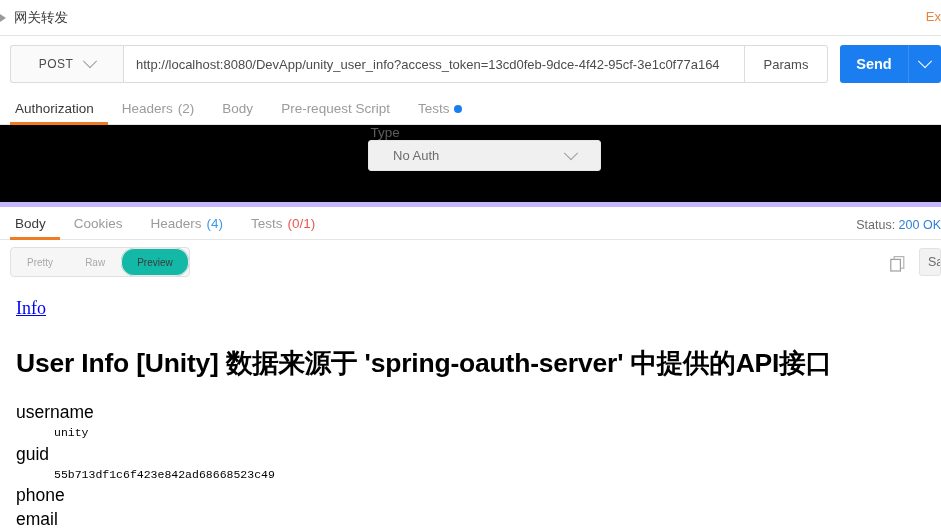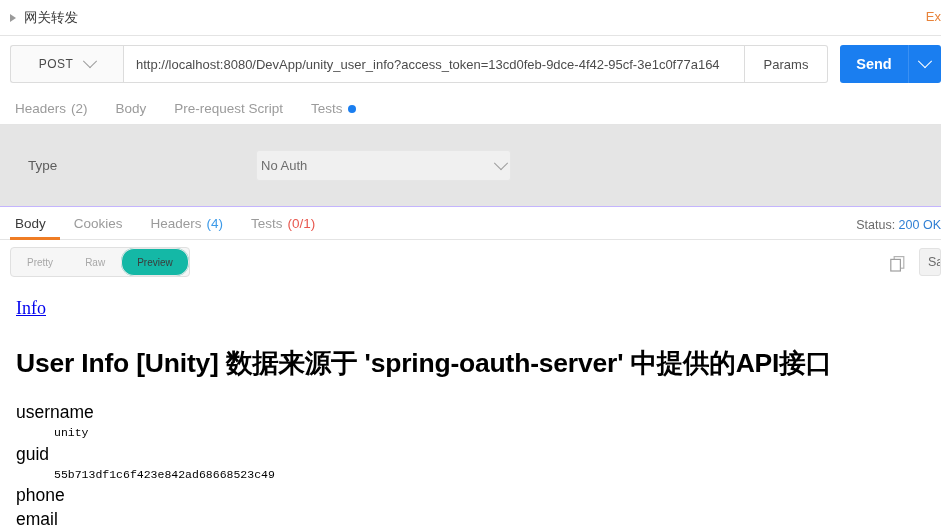--- a/index.html
+++ b/index.html
@@ -23,21 +23,20 @@
   }
 
   
   .topbar {
     position: relative;
     height: 36px;
     background: #ffffff;
     border-bottom: 1px solid #e4e4e4;
     display: flex;
     align-items: center;
-    padding-left: 10px;
     box-sizing: border-box;
   }
   .crumb-arrow {
     width: 0;
     height: 0;
     border-top: 4px solid transparent;
     border-bottom: 4px solid transparent;
     border-left: 6px solid #9a9a9a;
     margin-right: 8px;
     flex: none;
@@ -211,39 +210,40 @@
   }
   .status-val { color: #2f7fd4; }
 
   
   .authpane {
     height: 82px;
     display: flex;
     align-items: center;
     padding-left: 28px;
     box-sizing: border-box;
-    border-bottom: 1px solid #c4b5fd;
-    background: #e5e5e5;
+    border-bottom: 5px solid #c4b5fd;
+    background: #000000;
+    flex-direction: column;
   }
   .auth-type-label {
     font-size: 13.5px;
     color: #5d5d5d;
     width: 228px;
     flex: none;
   }
   .auth-select {
-    width: 255px;
+    width: 233px;
     height: 31px;
     background: #f0f0f0;
     border: 1px solid #e6e6e6;
     border-radius: 3px;
     display: flex;
     align-items: center;
     justify-content: space-between;
-    padding: 0 4px;
+    padding: 0 24px;
     box-sizing: border-box;
     font-size: 13px;
     color: #6d6d6d;
     flex: none;
   }
 
   
   .res-toolbar {
     height: 44px;
     display: flex;
@@ -366,20 +366,23 @@
     <div class="params-btn">Params</div>
     <div class="send-wrap">
       <div class="send-btn">Send</div>
       <div class="send-caret">
         <span class="chev"></span>
       </div>
     </div>
   </div>
 
   <div class="tabstrip req-tabs">
+    <div class="tab active">
+      <span>Authorization</span>
+    </div>
     <div class="tab">
       <span>Headers</span>
       <span class="count">(2)</span>
     </div>
     <div class="tab">
       <span>Body</span>
     </div>
     <div class="tab">
       <span>Pre-request Script</span>
     </div>

